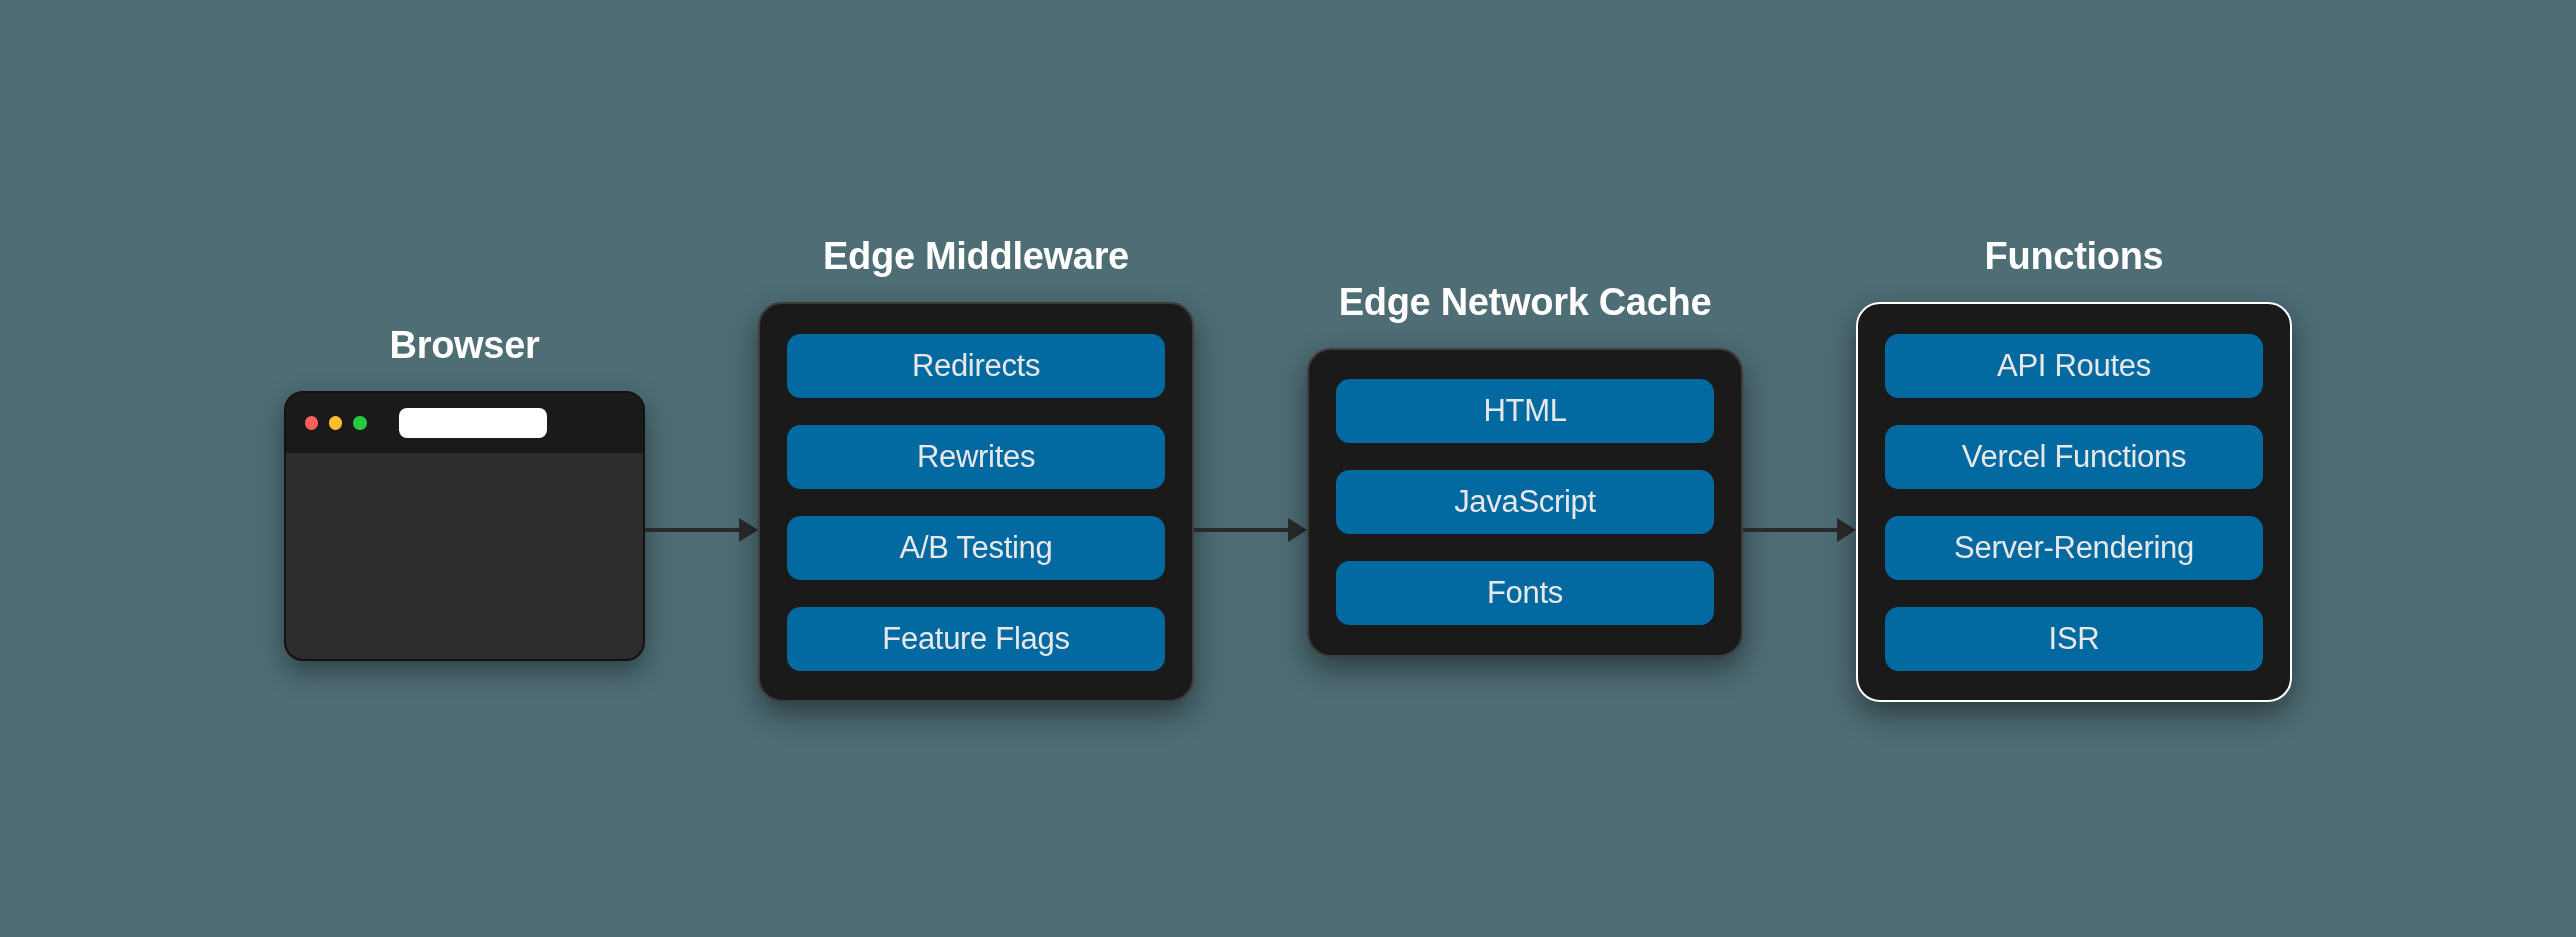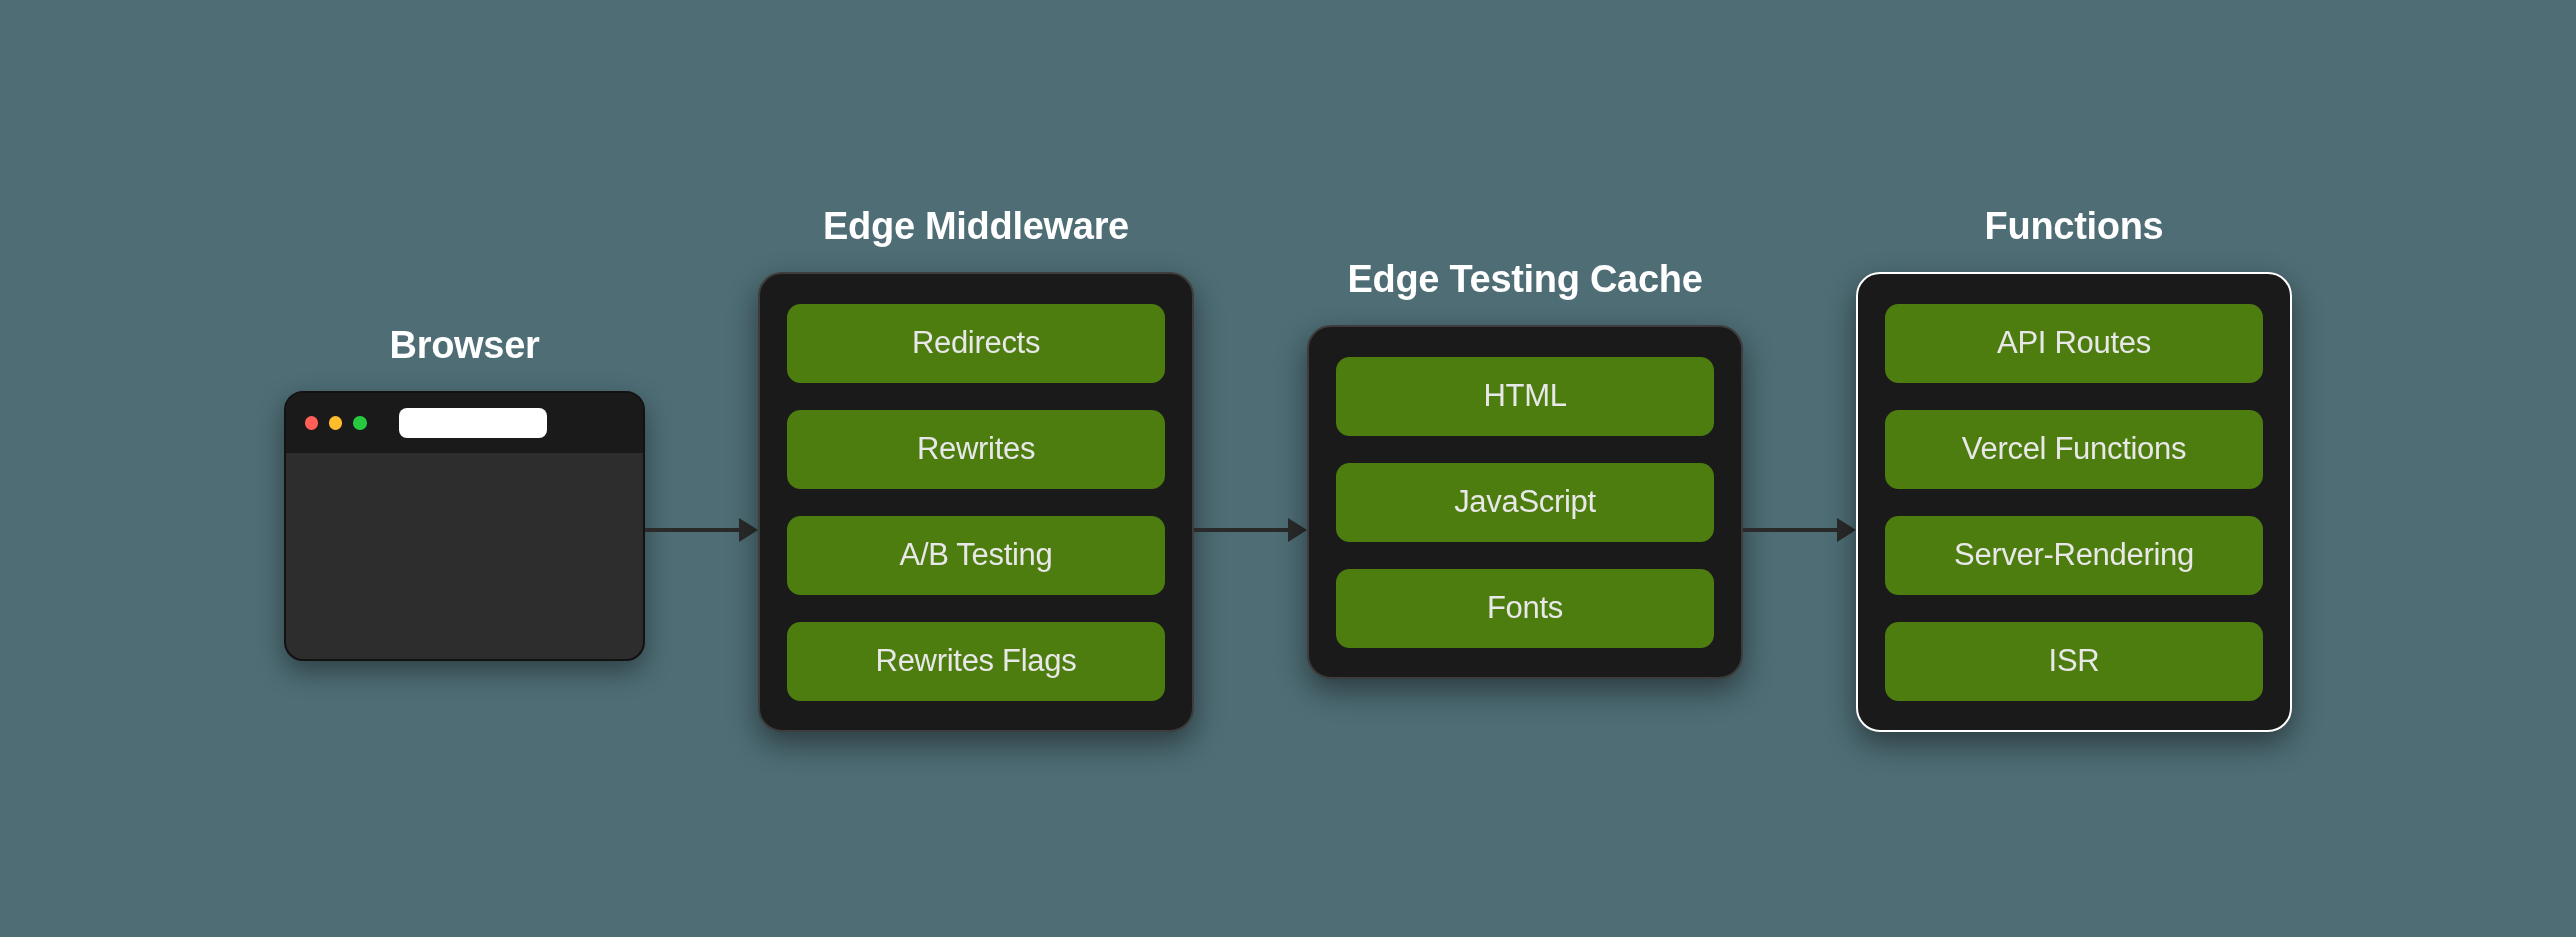--- a/index.html
+++ b/index.html
@@ -79,23 +79,23 @@
     padding: 29.5px 27px;
     display: flex;
     flex-direction: column;
     gap: 27px;
     box-shadow: 0 12px 29.5px rgba(0,0,0,0.45);
   }
   .stage-card.highlight {
     border-color: #ffffff;
   }
   .stage-item {
-    background: #4d7c0f;
+    background: #0369a1;
     border-radius: 13.4px;
-    height: 79px;
+    height: 64px;
     display: flex;
     align-items: center;
     justify-content: center;
     font-size: 31px;
     font-weight: 500;
     color: #e8e8e8;
     letter-spacing: -0.3px;
   }
   
   .arrow {
@@ -161,33 +161,33 @@
           <div class="arrow-head"></div>
       </div>
     </div>
 
     <div class="col">
       <div class="heading">Edge Middleware</div>
       <div class="stage-card">
         <div class="stage-item">Redirects</div>
         <div class="stage-item">Rewrites</div>
         <div class="stage-item">A/B Testing</div>
-        <div class="stage-item">Rewrites Flags</div>
+        <div class="stage-item">Feature Flags</div>
       </div>
     </div>
 
     <div class="arrow-slot">
       <div class="arrow">
         <div class="arrow-line"></div>
           <div class="arrow-head"></div>
       </div>
     </div>
 
     <div class="col">
-      <div class="heading">Edge Testing Cache</div>
+      <div class="heading">Edge Network Cache</div>
       <div class="stage-card">
         <div class="stage-item">HTML</div>
         <div class="stage-item">JavaScript</div>
         <div class="stage-item">Fonts</div>
       </div>
     </div>
 
     <div class="arrow-slot">
       <div class="arrow">
         <div class="arrow-line"></div>

